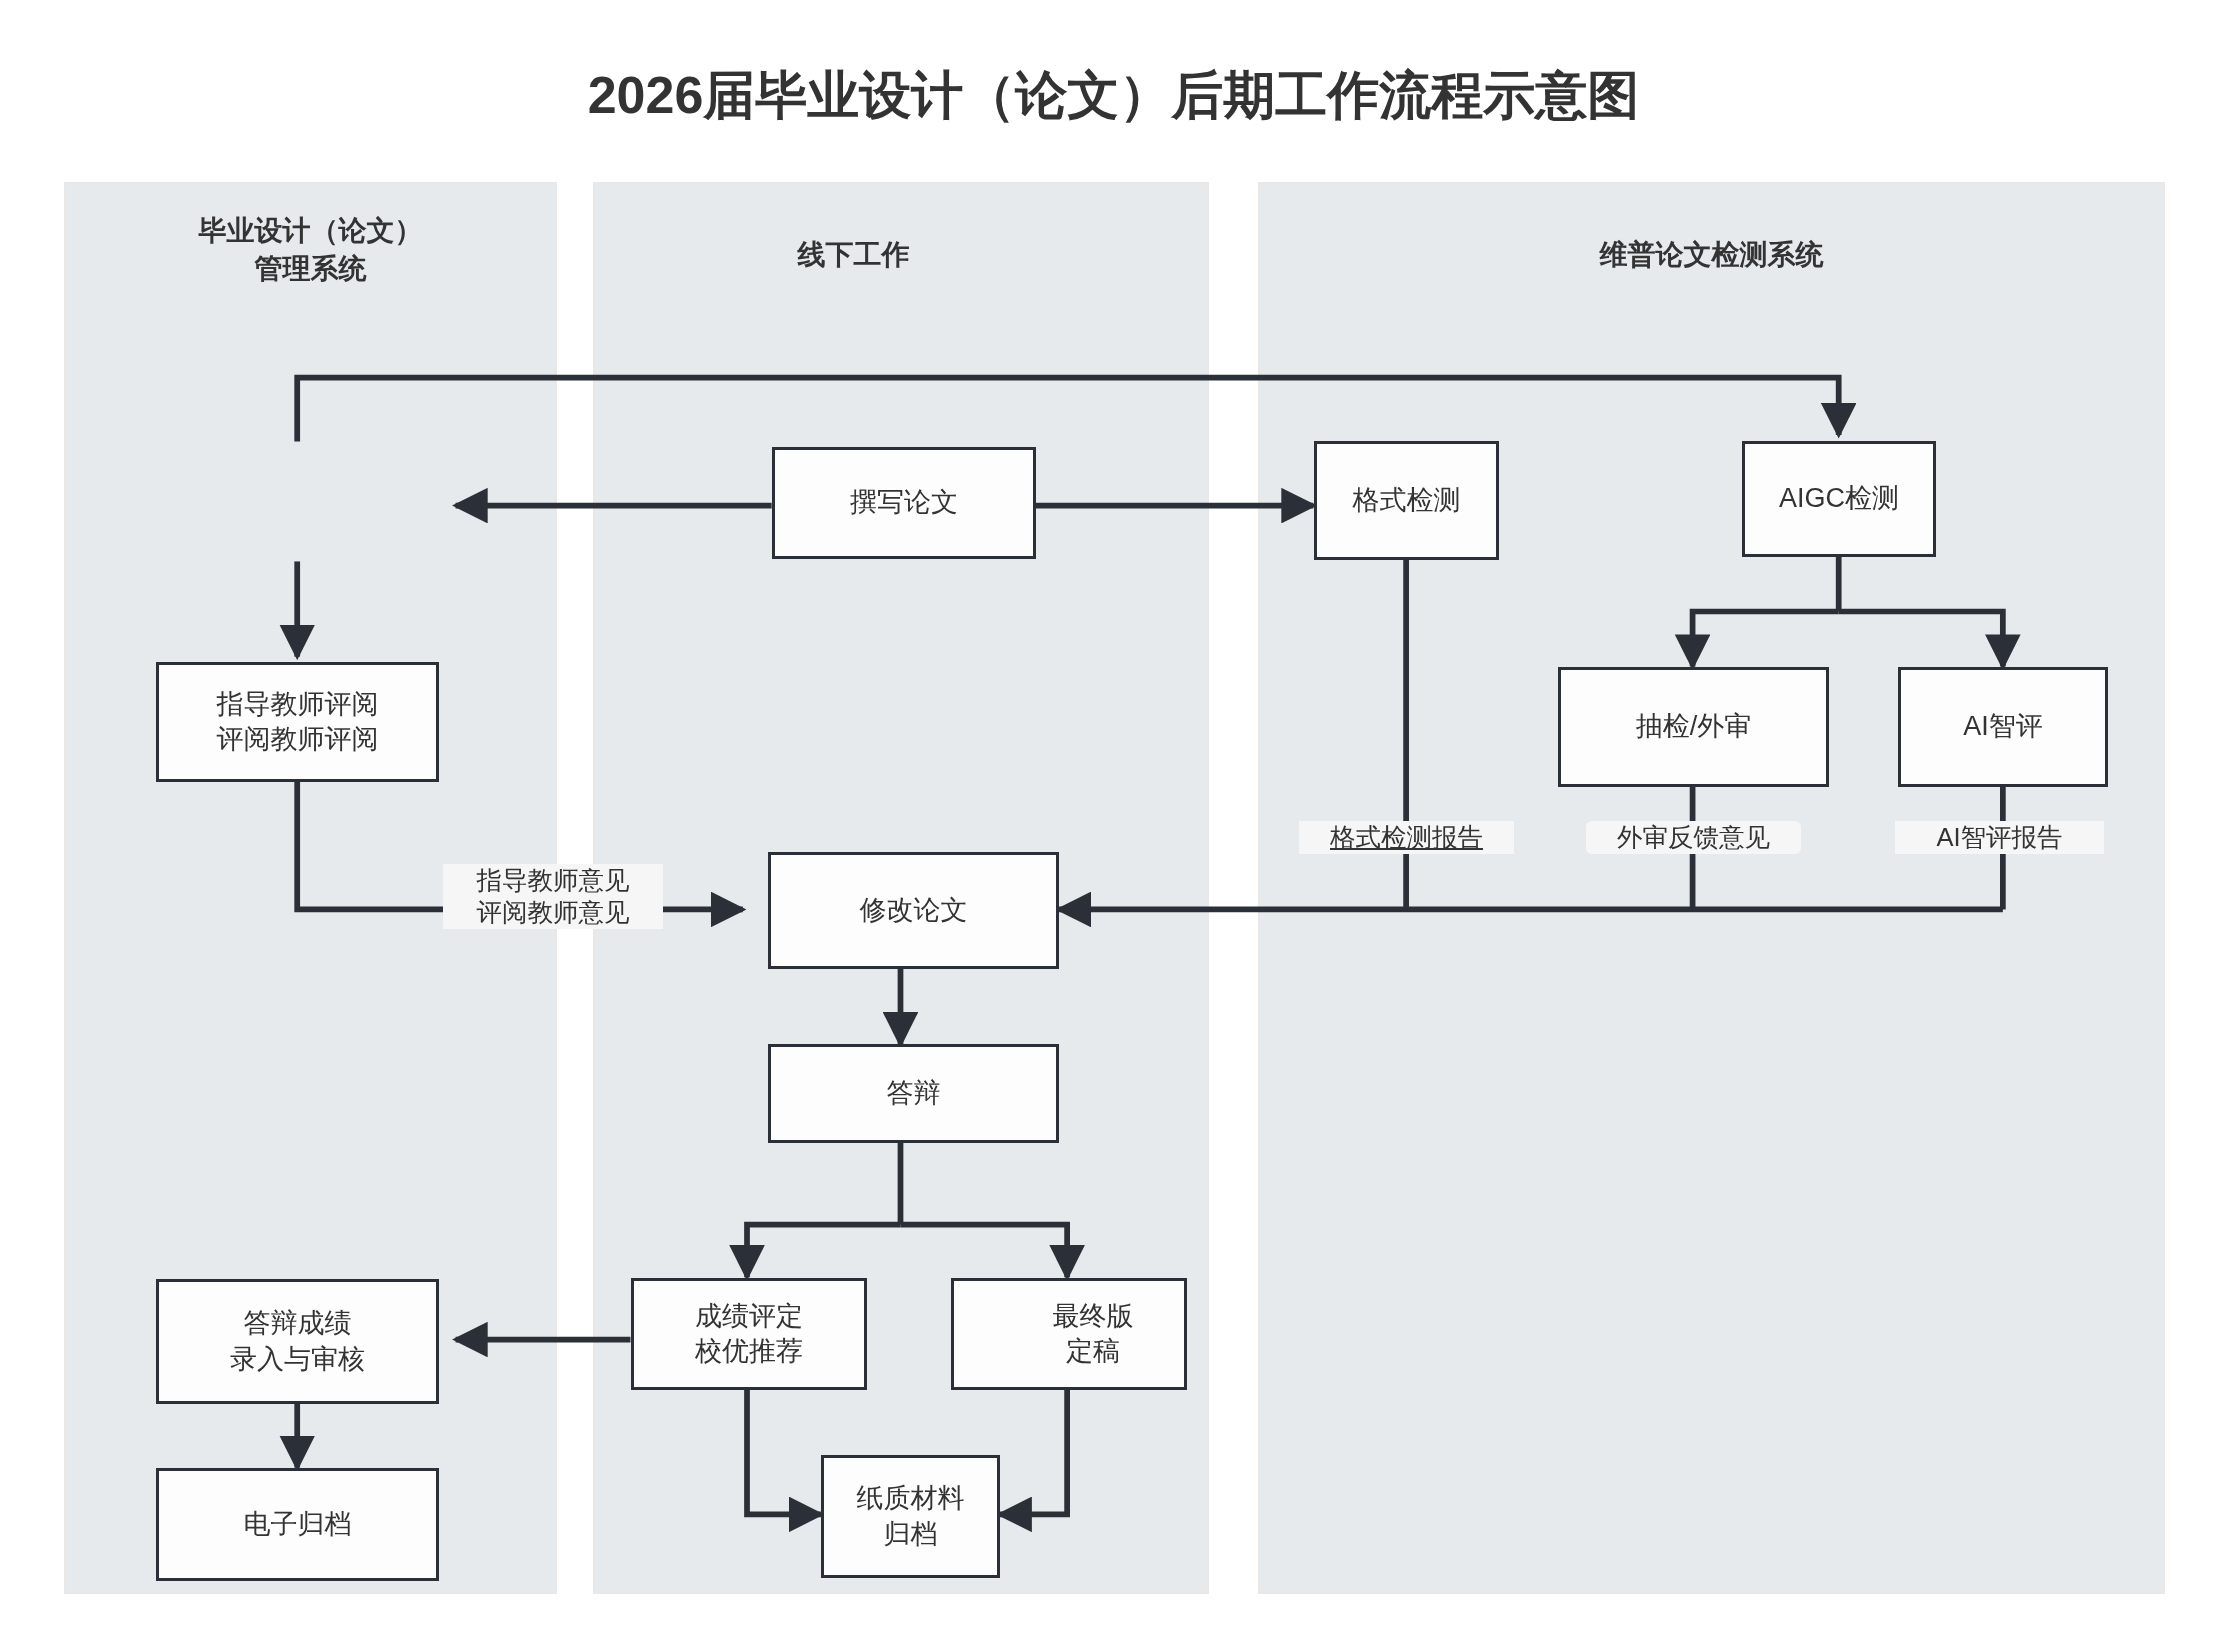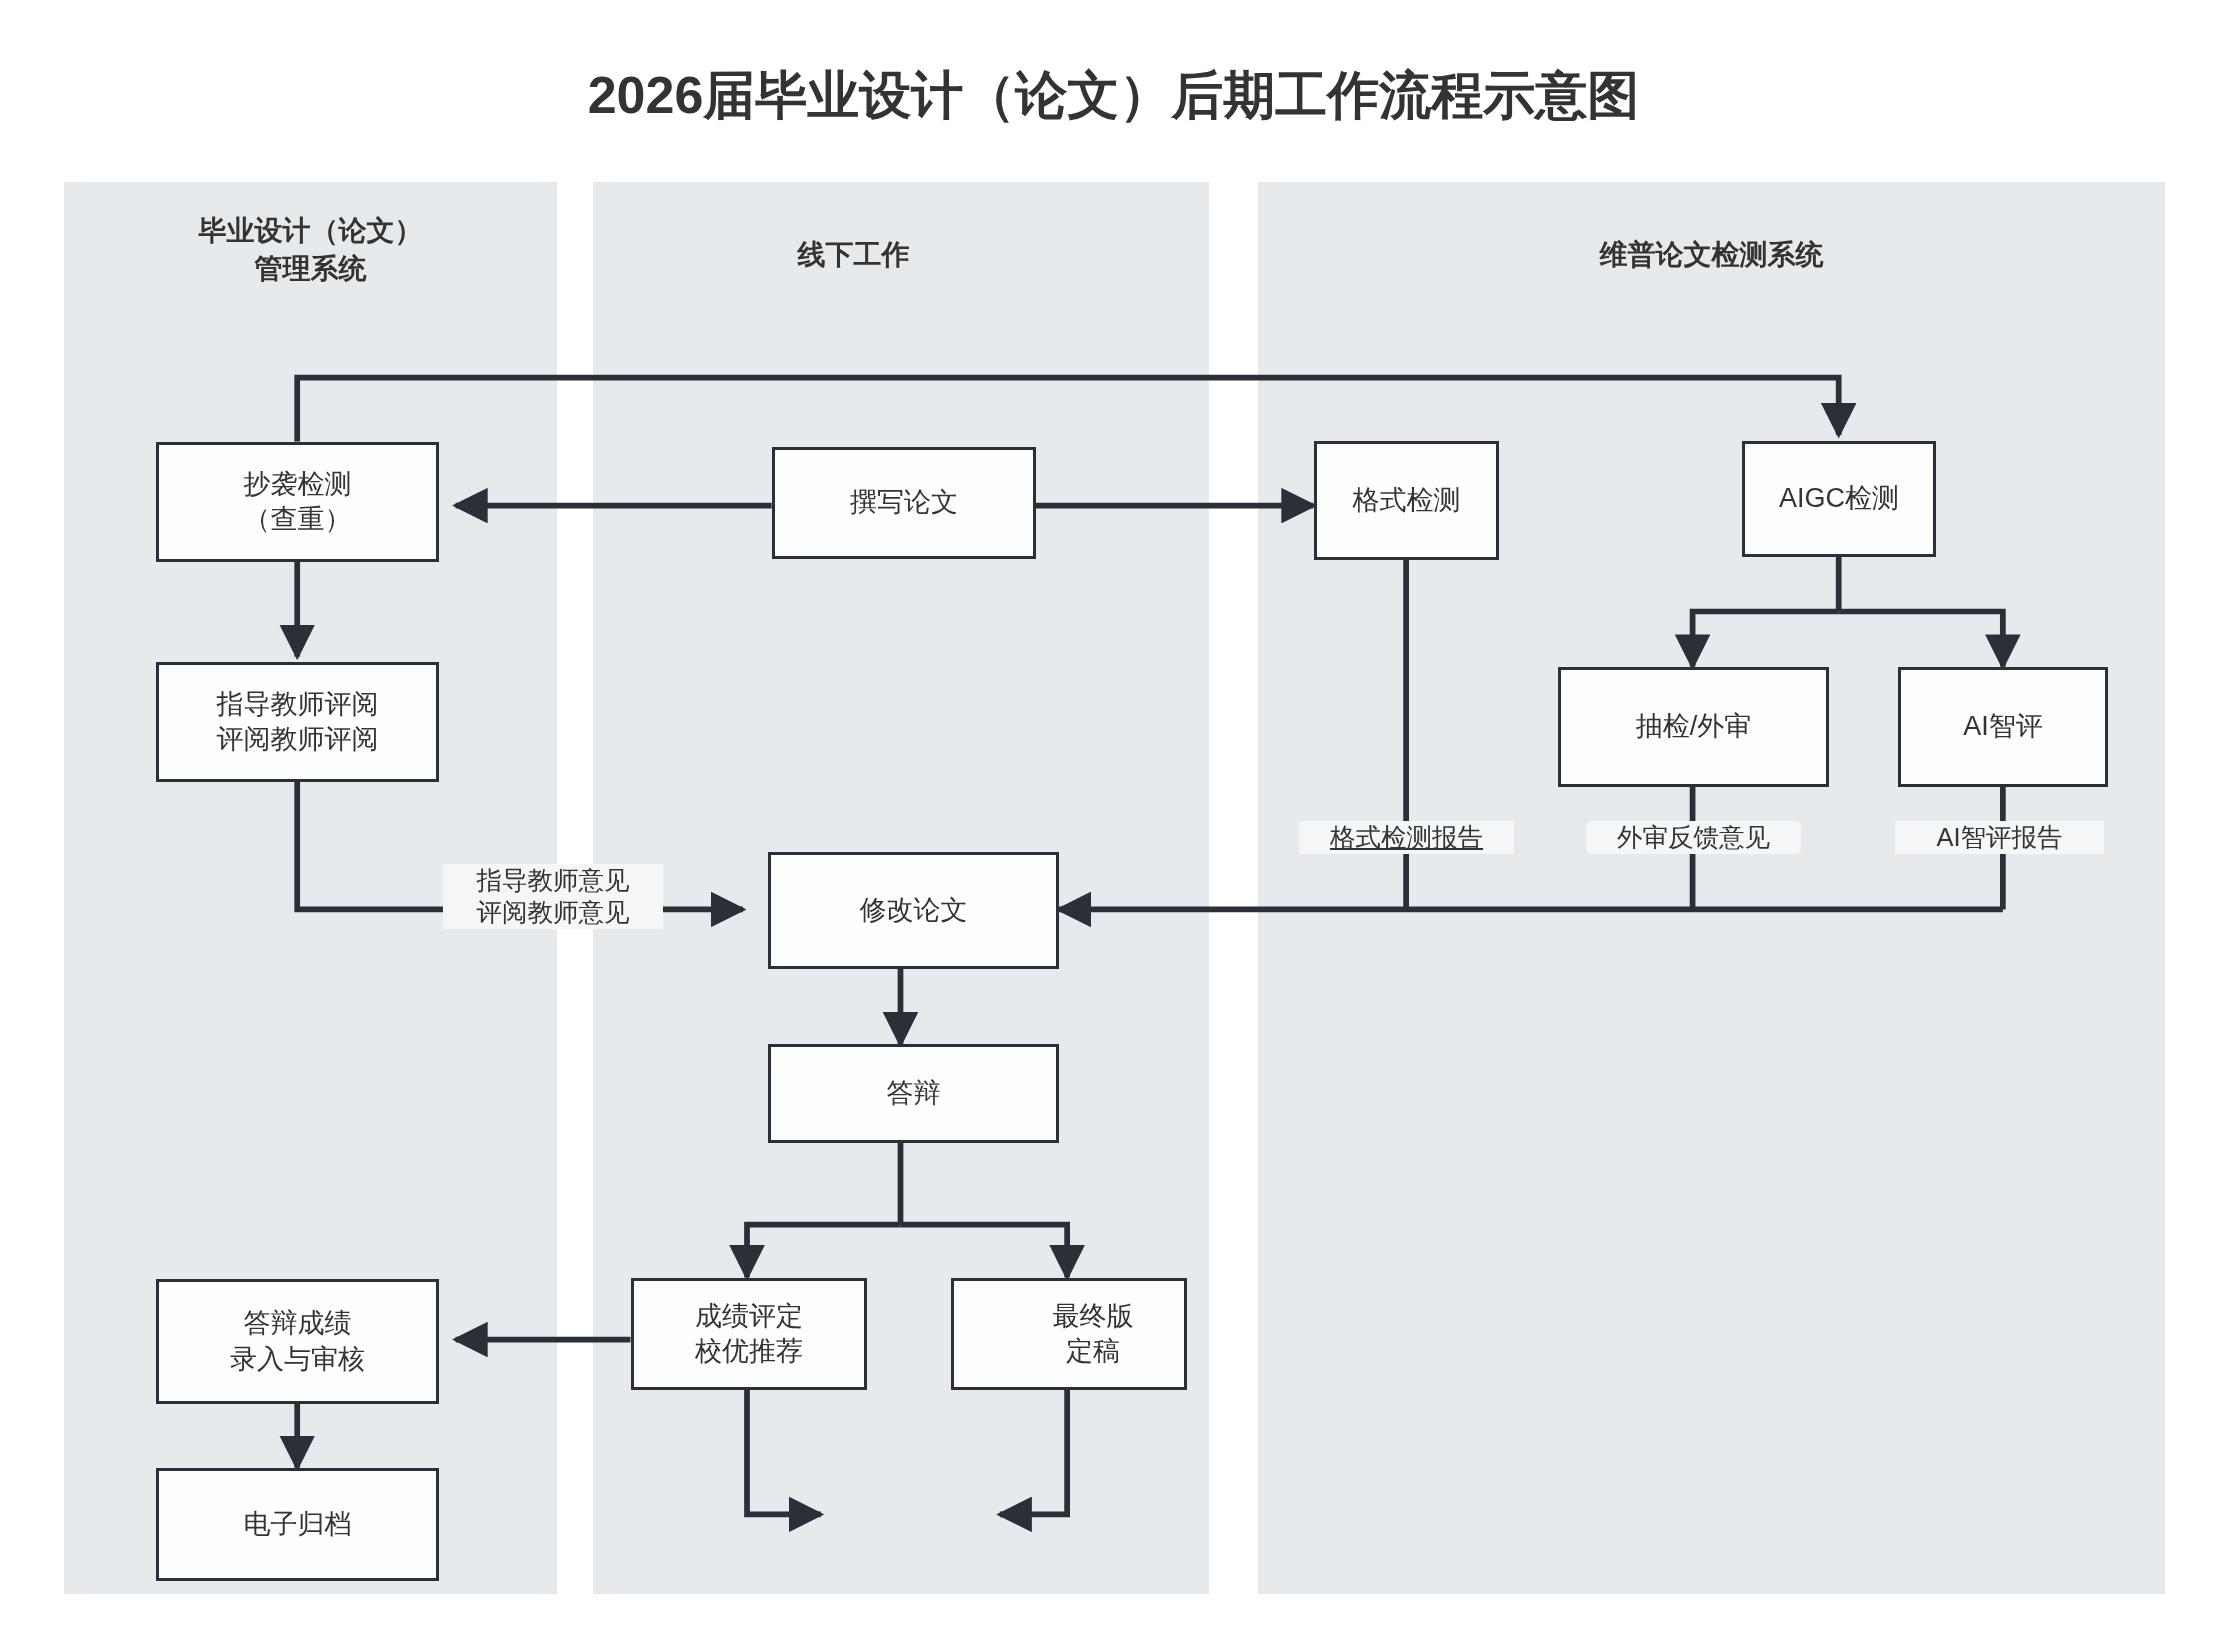--- a/index.html
+++ b/index.html
@@ -139,24 +139,20 @@
       <path d="M 768 1632 L 555 1632" marker-end="url(#arrow)"></path>
 
       <path d="M 910 1692 L 910 1845 L 1000 1845" marker-end="url(#arrow)"></path>
 
       <path d="M 1300 1692 L 1300 1845 L 1218 1845" marker-end="url(#arrow)"></path>
 
       <path d="M 362 1710 L 362 1788" marker-end="url(#arrow)"></path>
     </g>
   </svg>
 
-  <div class="node" style="left:156px; top:442px; width:283px; height:120px;">
-    <span>抄袭检测
-（查重）</span>
-  </div>
 
   <div class="node" style="left:156px; top:662px; width:283px; height:120px;">
     <span>指导教师评阅
 评阅教师评阅</span>
   </div>
 
   <div class="node" style="left:156px; top:1279px; width:283px; height:125px;">
     <span>答辩成绩
 录入与审核</span>
   </div>
@@ -180,20 +176,24 @@
   <div class="node" style="left:631px; top:1278px; width:236px; height:112px;">
     <span>成绩评定
 校优推荐</span>
   </div>
 
   <div class="node" style="left:951px; top:1278px; width:236px; height:112px;padding-left:48px;">
     <span>最终版
 定稿</span>
   </div>
 
+  <div class="node" style="left:821px; top:1455px; width:179px; height:123px;">
+    <span>纸质材料
+归档</span>
+  </div>
 
   <div class="node" style="left:1314px; top:441px; width:185px; height:119px;">
     <span>格式检测</span>
   </div>
 
   <div class="node" style="left:1742px; top:441px; width:194px; height:116px;">
     <span>AIGC检测</span>
   </div>
 
   <div class="node" style="left:1558px; top:667px; width:271px; height:120px;">

